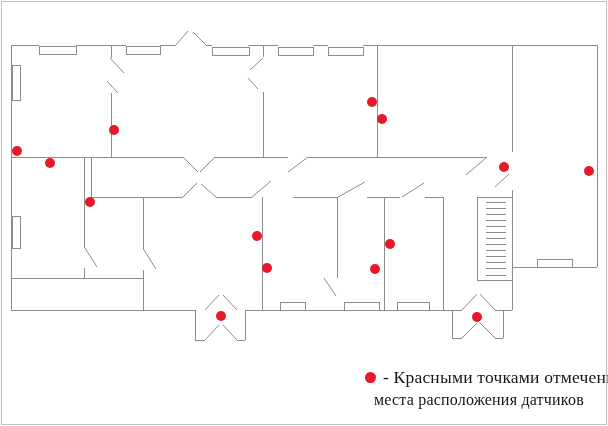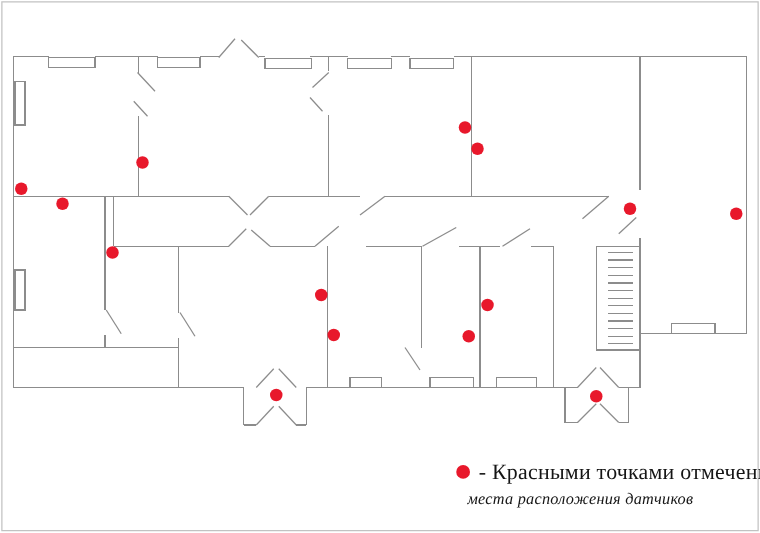--- a/index.html
+++ b/index.html
@@ -18,23 +18,22 @@
   .legend{
     position:absolute;left:0;top:0;width:608px;height:426px;
   }
   .legend-line1{
     position:absolute;left:383px;top:367px;
     font-size:17.5px;color:#151515;white-space:nowrap;
     letter-spacing:0.2px;
   }
   .legend-line2{
     position:absolute;left:374px;top:391px;
-    font-size:13px;color:#151515;white-space:nowrap;
+    font-size:16px;color:#151515;white-space:nowrap;
     letter-spacing:0.2px;
-    font-style:italic;
   }
   .legend-dot{
     position:absolute;left:365px;top:372px;
     width:11px;height:11px;border-radius:50%;
     background:#e8182b;
   }
 </style>
 </head>
 <body>
 

